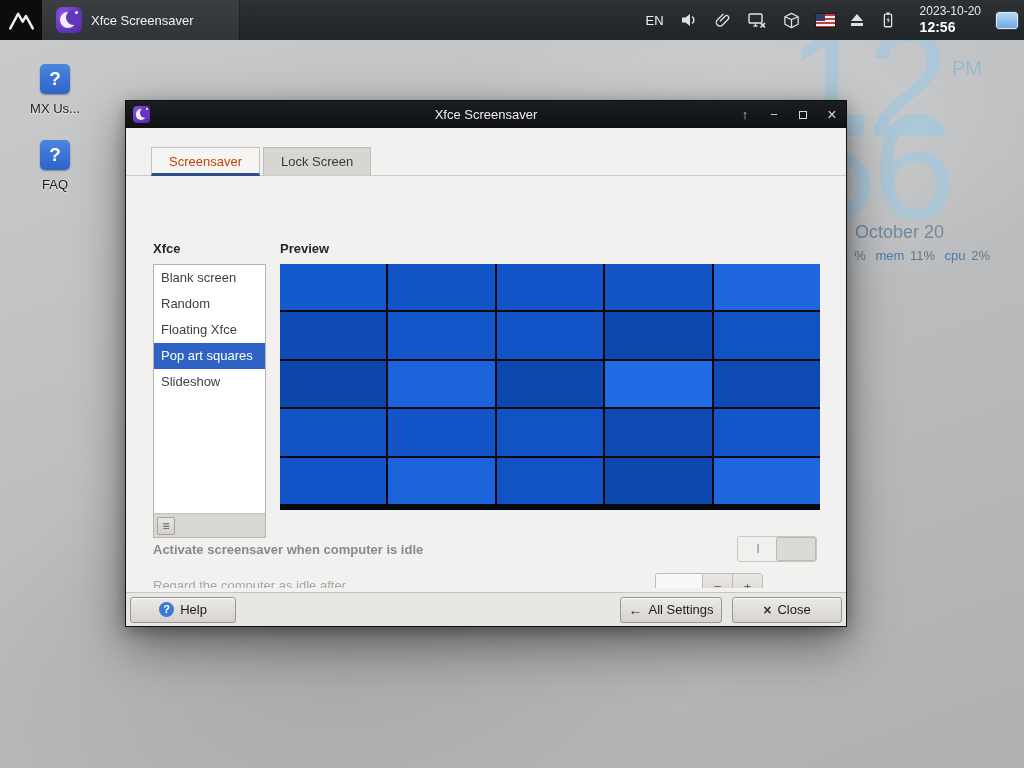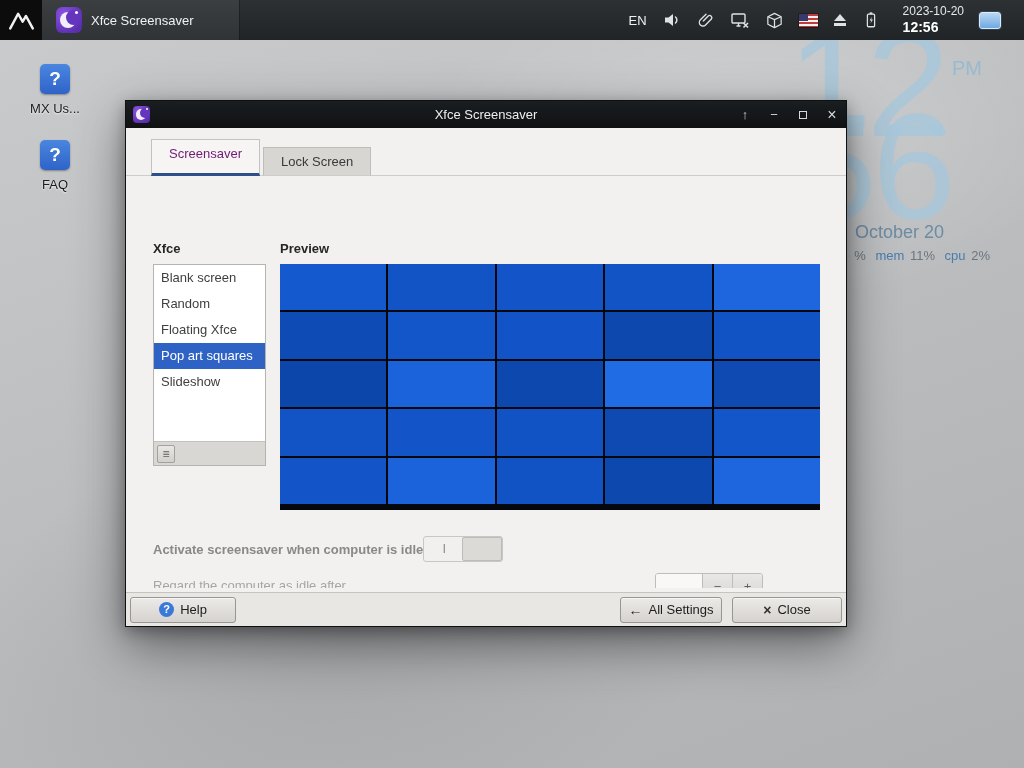--- a/index.html
+++ b/index.html
@@ -15,21 +15,21 @@
   .ws2{position:absolute;right:-80px;top:-60px;width:700px;height:380px;
        background:radial-gradient(ellipse at center,rgba(255,255,255,0.22),transparent 65%)}
 
   
   .panel{position:absolute;top:0;left:0;right:0;height:40px;z-index:50;color:#e3e6e8;
          background:linear-gradient(#2d3134,#202427);display:flex;align-items:stretch}
   .mx-btn{width:42px;display:flex;align-items:center;justify-content:center;background:#0c0c0d;cursor:pointer}
   .task-btn{display:flex;align-items:center;gap:9px;padding:0 14px;min-width:198px;cursor:pointer;
             background:rgba(255,255,255,0.07);border-right:1px solid rgba(0,0,0,0.45)}
   .task-label{font-size:13px;color:#f0f2f4;white-space:nowrap}
-  .panel-right{margin-left:auto;display:flex;align-items:center;gap:15px;padding-right:23px}
+  .panel-right{margin-left:auto;display:flex;align-items:center;gap:15px;padding-right:6px}
   .lang{font-size:13px;color:#eef0f2;cursor:pointer}
   .picon{display:flex;align-items:center;justify-content:center;cursor:pointer}
   .panel-clock{text-align:left;line-height:1.15;margin-left:8px;cursor:pointer}
   .pdate{font-size:12px;color:#e6e8ea}
   .ptime{font-size:14px;font-weight:bold;color:#ffffff}
   .blue-win{width:22px;height:17px;border-radius:3px;cursor:pointer;
             background:linear-gradient(#b9d7f3,#70a9e2);
             border:1px solid #ddebf9;box-shadow:0 0 0 1px rgba(60,100,150,0.4)}
   .eject{position:relative;width:14px;height:13px}
   .eject::before{content:"";position:absolute;left:1px;top:0;
@@ -82,57 +82,57 @@
   .tbb{color:#d6d9db;font-size:13px;line-height:1;cursor:pointer;width:14px;text-align:center}
   .tbb.closeg{font-size:16px}
   .maxsq .sq{display:inline-block;width:8px;height:8px;border:1.5px solid #d6d9db}
 
   .content{position:absolute;top:27px;left:0;right:0;bottom:0;overflow:hidden}
 
   .tabstrip{position:absolute;top:17px;left:0;right:0;height:31px;padding-left:25px;
             display:flex;align-items:flex-end;border-bottom:1px solid #cfcdca}
   .tab{font-size:13px;padding:6px 17px;margin-right:3px;margin-bottom:-1px;cursor:pointer;
        background:#d8d6d3;border:1px solid #bfbdba;border-bottom:1px solid #cfcdca;color:#3a3a3a}
-  .tab.active{background:#f6f5f3;color:#701a75;border-color:#c4c2bf;
-              border-bottom:3px solid #2d4f8a;padding-bottom:12px}
+  .tab.active{background:#f6f5f3;color:#c2410c;border-color:#c4c2bf;
+              border-bottom:3px solid #2d4f8a;padding-bottom:4px}
 
   .lbl-bold{font-size:13px;font-weight:bold;color:#262626}
   .enable-row{position:absolute;top:58px;left:27px;right:29px;display:flex;align-items:center;justify-content:space-between}
   .theme-label{position:absolute;top:113px;left:27px}
   .preview-label{position:absolute;top:113px;left:154px}
 
   .gswitch{position:relative;width:80px;height:26px;border:1px solid #b3b1ae;border-radius:3px;
            background:#fcfbfa;cursor:pointer;flex:none}
   .gswitch .knob{position:absolute;top:0;bottom:0;width:40px;border-radius:2px;
                  background:linear-gradient(#97999c,#7e8083);border:1px solid #6f7174}
   .gswitch.off .knob{left:0}
   .gswitch.on .knob{right:0}
   .gswitch .sw-glyph{position:absolute;top:0;width:40px;text-align:center;line-height:24px;font-size:13px;color:#3f3f3f}
   .gswitch.off .sw-glyph{right:0}
   .gswitch.on .sw-glyph{left:0}
   .gswitch.disabled{background:#f1f0ee;border-color:#c9c7c4}
   .gswitch.disabled .knob{background:#dcdad7;border-color:#bdbbb8}
   .gswitch.disabled .sw-glyph{color:#8f8d8a}
 
-  .theme-list{position:absolute;top:136px;left:27px;width:113px;height:202px;background:#ffffff;
+  .theme-list{position:absolute;top:136px;left:27px;width:113px;height:274px;background:#ffffff;
               border:1px solid #b6b4b1}
   .theme-item{height:26px;line-height:26px;padding-left:7px;font-size:13px;color:#3f3f3f;
               cursor:pointer;white-space:nowrap;overflow:hidden}
   .theme-item.selected{background:#2e63c5;color:#fff}
   .list-bottom{position:absolute;left:0;right:0;bottom:0;height:24px;background:#d9d7d4;
                border-top:1px solid #c4c2bf;display:flex;align-items:center}
   .grip{width:18px;height:18px;margin-left:3px;border:1px solid #a3a19e;border-radius:2px;cursor:pointer;
         background:linear-gradient(#e9e7e5,#d2cfcc);font-size:12px;color:#5c5c5c;text-align:center;line-height:16px}
 
   .preview{position:absolute;top:136px;left:154px;width:540px;height:246px;background:#04070b;padding-bottom:6px}
   .pgrid{width:100%;height:100%;display:grid;grid-template-columns:repeat(5,1fr);
          grid-template-rows:repeat(5,1fr);gap:2px}
   .preview-cell{width:100%;height:100%}
 
-  .idle-row{position:absolute;top:408px;left:27px;right:29px;display:flex;align-items:center;}
+  .idle-row{position:absolute;top:408px;left:27px;right:29px;display:flex;align-items:center;justify-content:space-between}
   .dim{color:#8b8987}
 
   .clipped-row{position:absolute;top:445px;left:27px;right:29px;height:15px;overflow:hidden;opacity:0.85;z-index:1}
   .clipped-label{font-size:13px;color:#9a9895;line-height:26px;float:left}
   .spin{float:right;margin-right:54px;display:flex;height:26px;border:1px solid #b6b4b1;border-radius:3px;overflow:hidden}
   .spin-val{width:46px;background:#fbfaf9}
   .spin-btn{width:30px;background:linear-gradient(#e9e7e5,#d4d1ce);border-left:1px solid #b6b4b1;
             text-align:center;line-height:26px;font-size:13px;color:#4a4a4a;cursor:pointer}
 
   .footer{position:absolute;left:0;right:0;bottom:0;height:34px;background:#e9e7e4;border-top:1px solid #c6c4c1;

